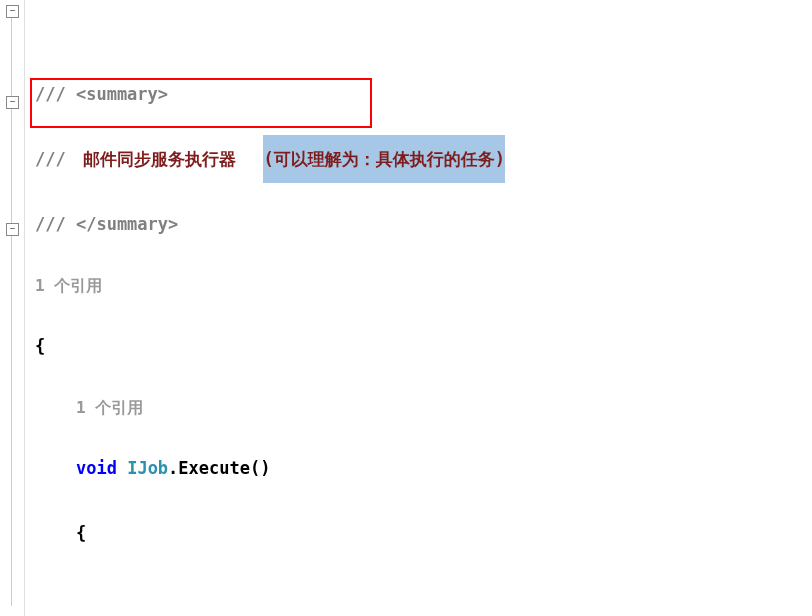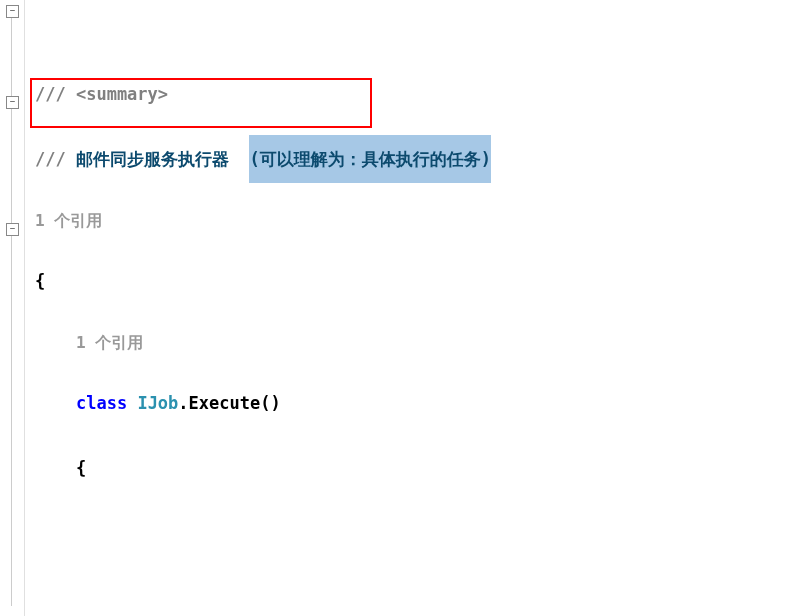--- a/index.html
+++ b/index.html
@@ -52,21 +52,21 @@
   }
   .line {
     height: 25px;
     line-height: 25px;
   }
   .line.short {
     height: 17px;
     line-height: 17px;
   }
   .comment-gray { color: #808080; }
-  .comment-green { color: #0c4a6e; }
+  .comment-green { color: #7f1d1d; margin-left: 7px; }
   .keyword { color: #0000FF; }
   .type { color: #2B91AF; }
   .codelens { color: #999; font-size: 16px; }
   .highlight {
     background: #A6C8E6;
     padding: 14px 0;
   }
   .redbox {
     position: absolute;
     border: 2px solid #FF0000;
@@ -88,24 +88,25 @@
     <div class="fold-line" style="top:109px; height:114px;"></div>
     <div class="fold-box" style="top:223px;">−</div>
     <div class="fold-line" style="top:236px; height:370px;"></div>
   </div>
 
   <div class="code">
     <div class="redbox"></div>
 
     <div class="line"><span class="comment-gray">/// &lt;summary&gt;</span></div>
     <div class="line"><span class="comment-gray">/// </span><span class="comment-green">邮件同步服务执行器  </span><span class="comment-green highlight">(可以理解为：具体执行的任务)</span></div>
+    <div class="line"><span class="comment-gray">/// &lt;/summary&gt;</span></div>
     <div class="line short"><span class="codelens">1 个引用</span></div>
     <div class="line"><span>{</span></div>
     <div class="line short">    <span class="codelens">1 个引用</span></div>
-    <div class="line">    <span class="keyword">class</span> <span class="type">IJob</span><span>.Execute()</span></div>
+    <div class="line">    <span class="keyword">void</span> <span class="type">IJob</span><span>.Execute()</span></div>
     <div class="line">    <span>{</span></div>
     
     
     
     
     
     
     
     
     

